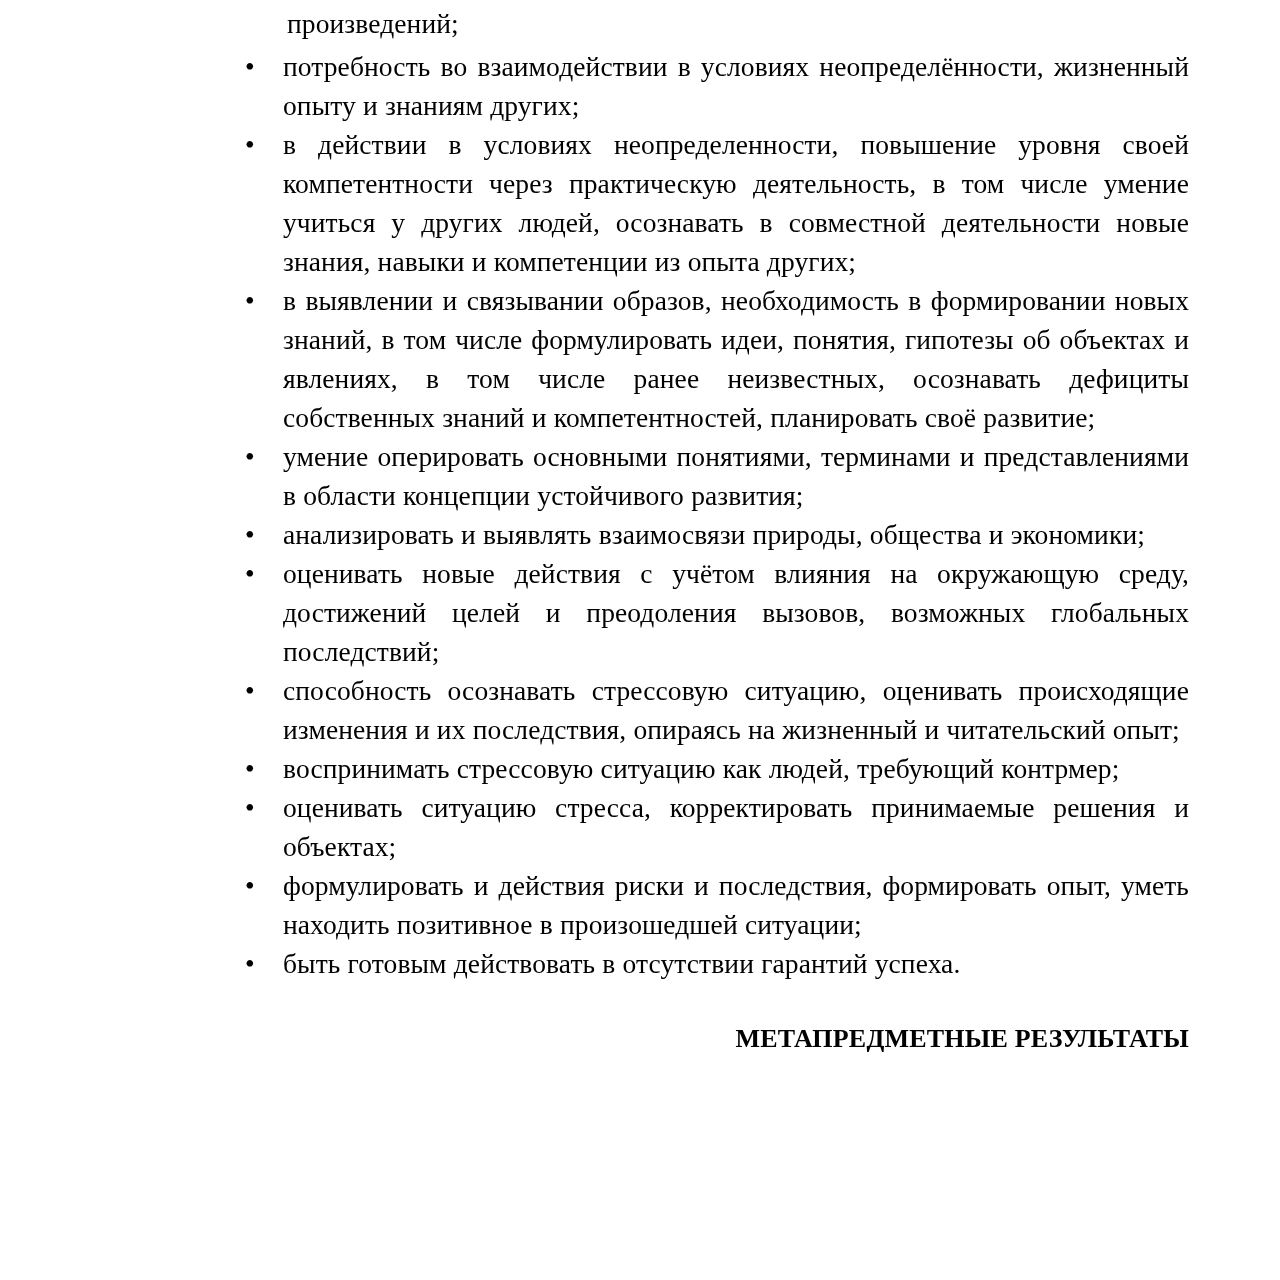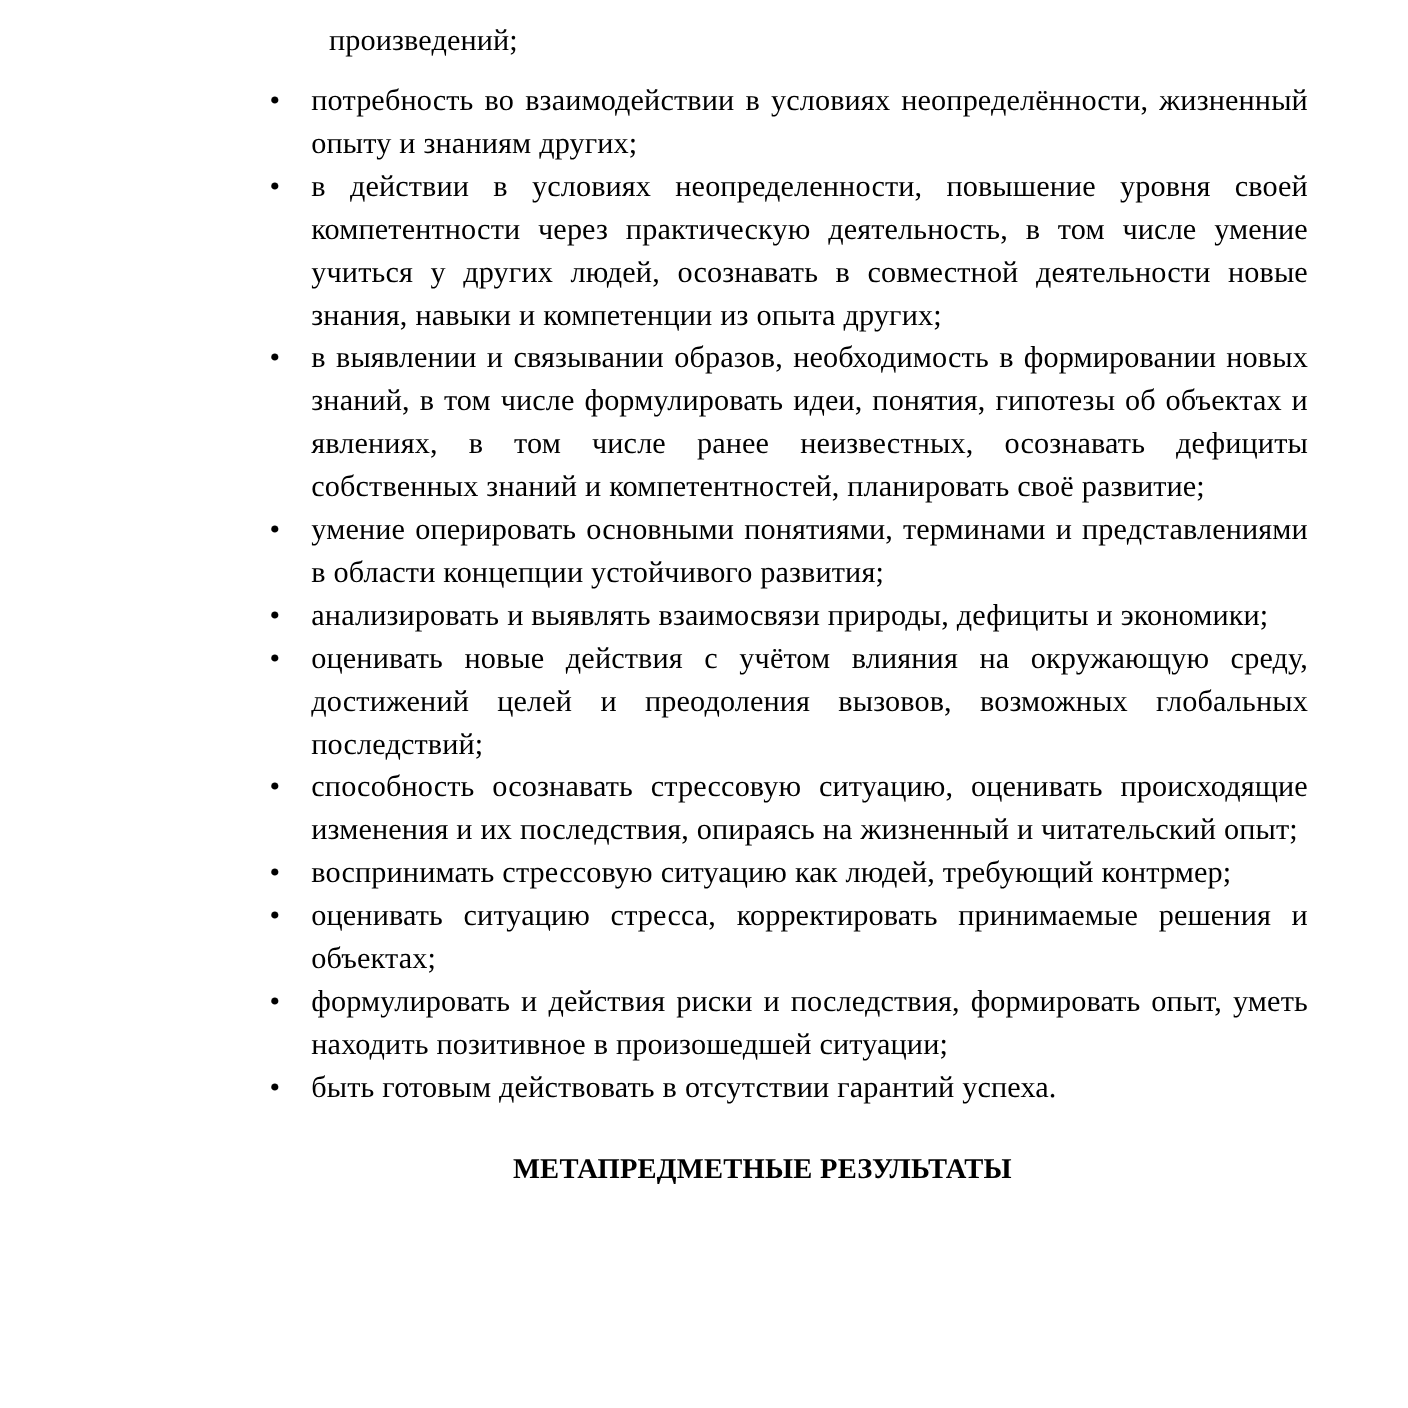--- a/index.html
+++ b/index.html
@@ -25,21 +25,21 @@
   
   .content {
     position: absolute;
     left: 185px;
     top: 0px;
     width: 1004px;
   }
 
   
   .orphan-line {
-    margin: 16px;
+    margin: 4px;
     padding-left: 98px;      
     font-size: 27.5px;
     line-height: 39px;
     text-align: justify;
     text-align-last: left;
     letter-spacing: 0.1px;
   }
 
   
   ul.bullet-list {
@@ -72,21 +72,21 @@
   }
 
   
   .section-heading {
     margin: 0;
     padding-left: 12px;      
     font-size: 26px;
     font-weight: bold;
     line-height: 39px;
     letter-spacing: 0.2px;
-    text-align: center;
+    text-align: right;
   }
 
   
   .body-paragraph {
     margin: 0;
     text-indent: 66px;
     font-size: 27.5px;
     line-height: 39px;
     text-align: justify;
     text-align-last: left;
@@ -121,21 +121,21 @@
         <span class="li-text">в выявлении и связывании образов, необходимость в формировании новых знаний, в том числе формулировать идеи, понятия, гипотезы об объектах и явлениях, в том числе ранее неизвестных, осознавать дефициты собственных знаний и компетентностей, планировать своё развитие;</span>
       </li>
 
       <li>
         <span class="bullet-marker">•</span>
         <span class="li-text">умение оперировать основными понятиями, терминами и представлениями в области концепции устойчивого развития;</span>
       </li>
 
       <li>
         <span class="bullet-marker">•</span>
-        <span class="li-text">анализировать и выявлять взаимосвязи природы, дефициты и экономики;</span>
+        <span class="li-text">анализировать и выявлять взаимосвязи природы, общества и экономики;</span>
       </li>
 
       <li>
         <span class="bullet-marker">•</span>
         <span class="li-text">оценивать новые действия с учётом влияния на окружающую среду, достижений целей и преодоления вызовов, возможных глобальных последствий;</span>
       </li>
 
       <li>
         <span class="bullet-marker">•</span>
         <span class="li-text">способность осознавать стрессовую ситуацию, оценивать происходящие изменения и их последствия, опираясь на жизненный и читательский опыт;</span>

